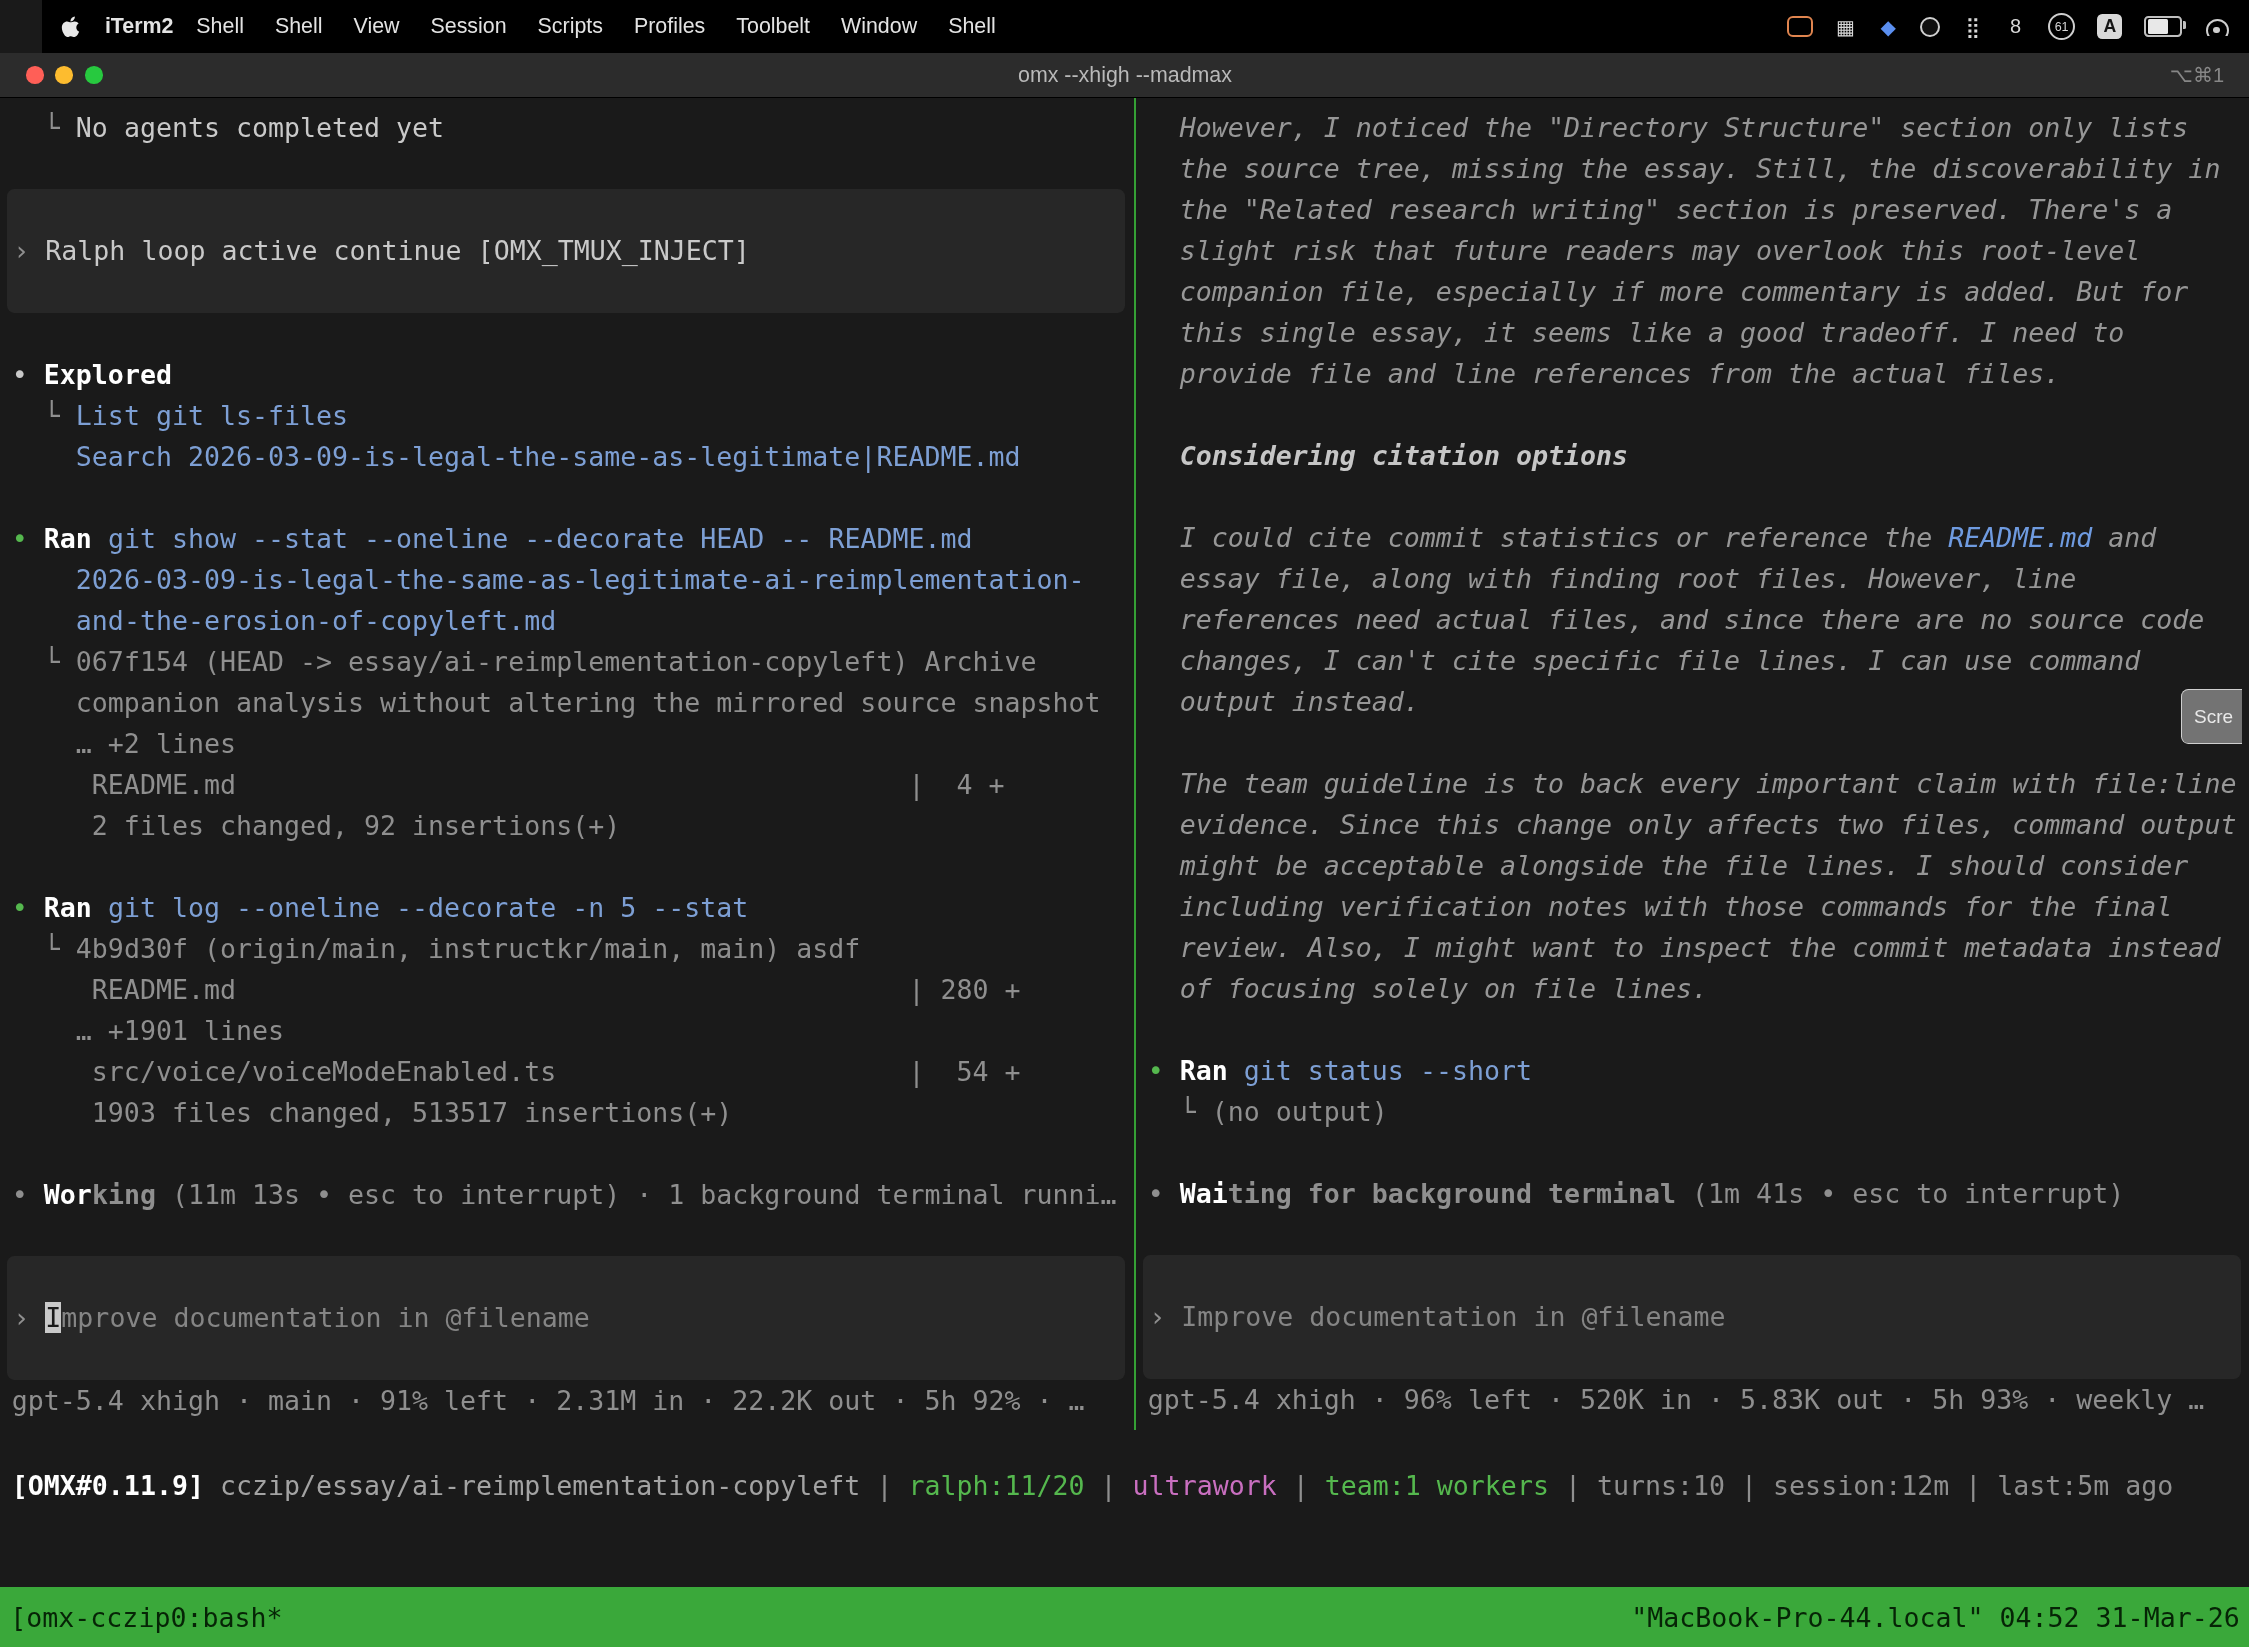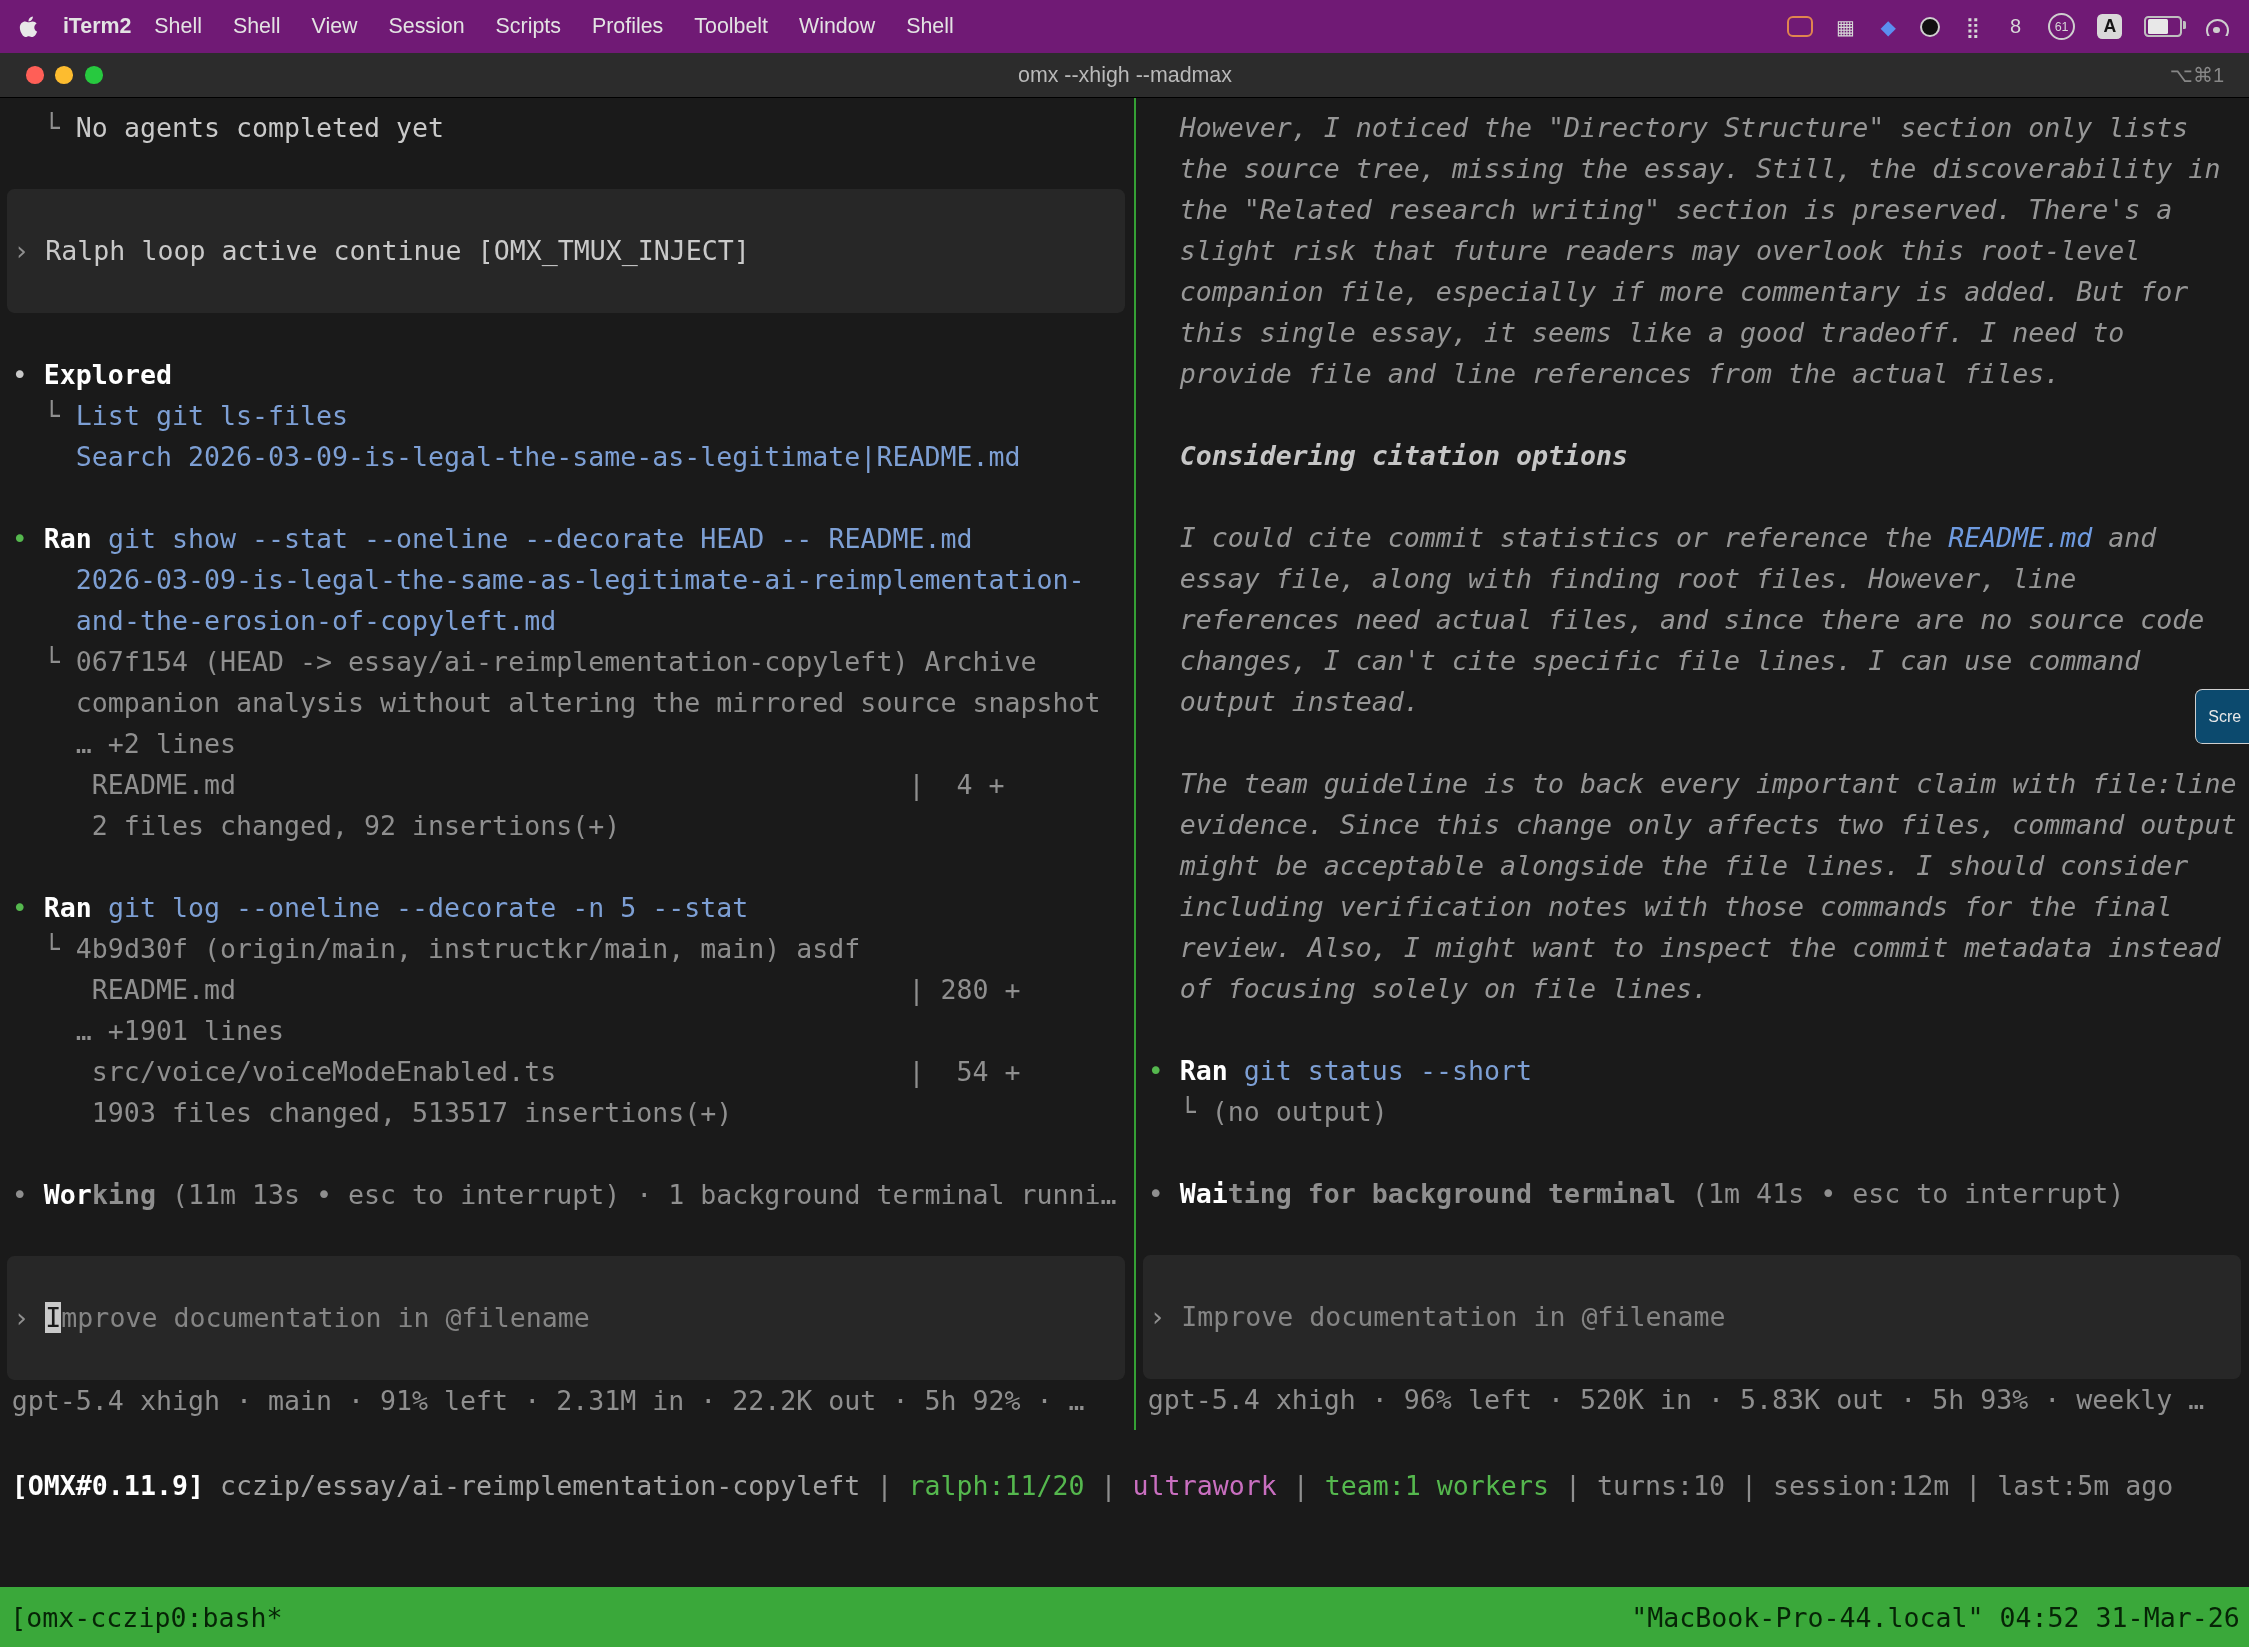--- a/index.html
+++ b/index.html
@@ -1,19 +1,19 @@
 <!DOCTYPE html>
 <html style="font-size:11.8px"><head>
 <meta charset="utf-8">
 <style>
   html,body{margin:0;padding:0;width:2250px;height:1648px;overflow:hidden;background:#1a1a1a;}
   body{position:relative;font-family:"Liberation Sans",sans-serif;}
 
   
-  .menubar{height:53px;background:#701a75;display:flex;align-items:center;padding:0 19px;color:#e3e3e3;font-size:21.4px;}
+  .menubar{height:53px;background:#000000;display:flex;align-items:center;padding:0 19px;color:#e3e3e3;font-size:21.4px;margin-left:42px;}
   .apple{display:inline-flex;align-items:center;margin-right:5.9px;}
   .appname{font-weight:bold;margin:0 7.4px 0 19px;}
   .menuitems{display:flex;align-items:center;}
   .mitem{padding:0 15.5px;}
   .sicons{margin-left:auto;display:flex;align-items:center;gap:22px;}
   .sicon{color:#d6d6d6;font-size:20px;display:inline-flex;align-items:center;justify-content:center;min-width:20.7px;height:26.6px;}
   .ic-rec{width:22px;height:17.7px;border:2.2px solid #e0854f;border-radius:5.9px;min-width:0;}
   .ic-ring{width:16px;height:16px;border:2.2px solid #cfcfcf;border-radius:50%;background:#101010;min-width:0;}
   .ic-gauge{width:23.6px;height:23.6px;border:2.2px solid #cfcfcf;border-radius:50%;font-size:12.5px;min-width:0;}
   .ic-badge{width:25px;height:25px;background:#d9d9d9;color:#151515;border-radius:5.2px;font-weight:bold;font-size:17.7px;min-width:0;}
@@ -53,21 +53,21 @@
   .bl{color:#7d9fd4;}
   .it{color:#979797;font-style:italic;}
   .ith{color:#c6c6c6;font-style:italic;font-weight:bold;}
   .itl{color:#6f9be0;font-style:italic;}
   .ph{color:#858585;}
   .cur{background:#c9c9c9;color:#1a1a1a;}
   .red{color:#a3a3a3;}
   .mag{color:#c96fc0;}
 
   
-  .popup{position:absolute;top:591px;right:0;background:#0c4a6e;border:1.5px solid #cfcfcf;border-right:none;border-radius:7.4px 0 0 7.4px;color:#e9e9e9;font-family:"Liberation Sans",sans-serif;font-size:16px;padding:5.9px 8.9px 5.9px 11.8px;}
+  .popup{position:absolute;top:591px;right:8px;background:#737373;border:1.5px solid #cfcfcf;border-right:none;border-radius:7.4px 0 0 7.4px;color:#e9e9e9;font-family:"Liberation Sans",sans-serif;font-size:19px;padding:5.9px 8.9px 5.9px 11.8px;}
 
   
   .omxbar{margin-top:35px;height:41px;padding:0 11.8px;font-family:"DejaVu Sans Mono",monospace;font-size:26.6px;line-height:41px;white-space:pre;overflow:hidden;}
 
   
   .tmuxbar{position:absolute;bottom:0;left:0;width:100%;height:61px;background:#3aa83a;color:#062406;display:flex;align-items:center;justify-content:space-between;padding:0 10.3px;box-sizing:border-box;font-family:"DejaVu Sans Mono",monospace;font-size:26.6px;white-space:pre;}
 </style>
 </head>
 <body>
 

